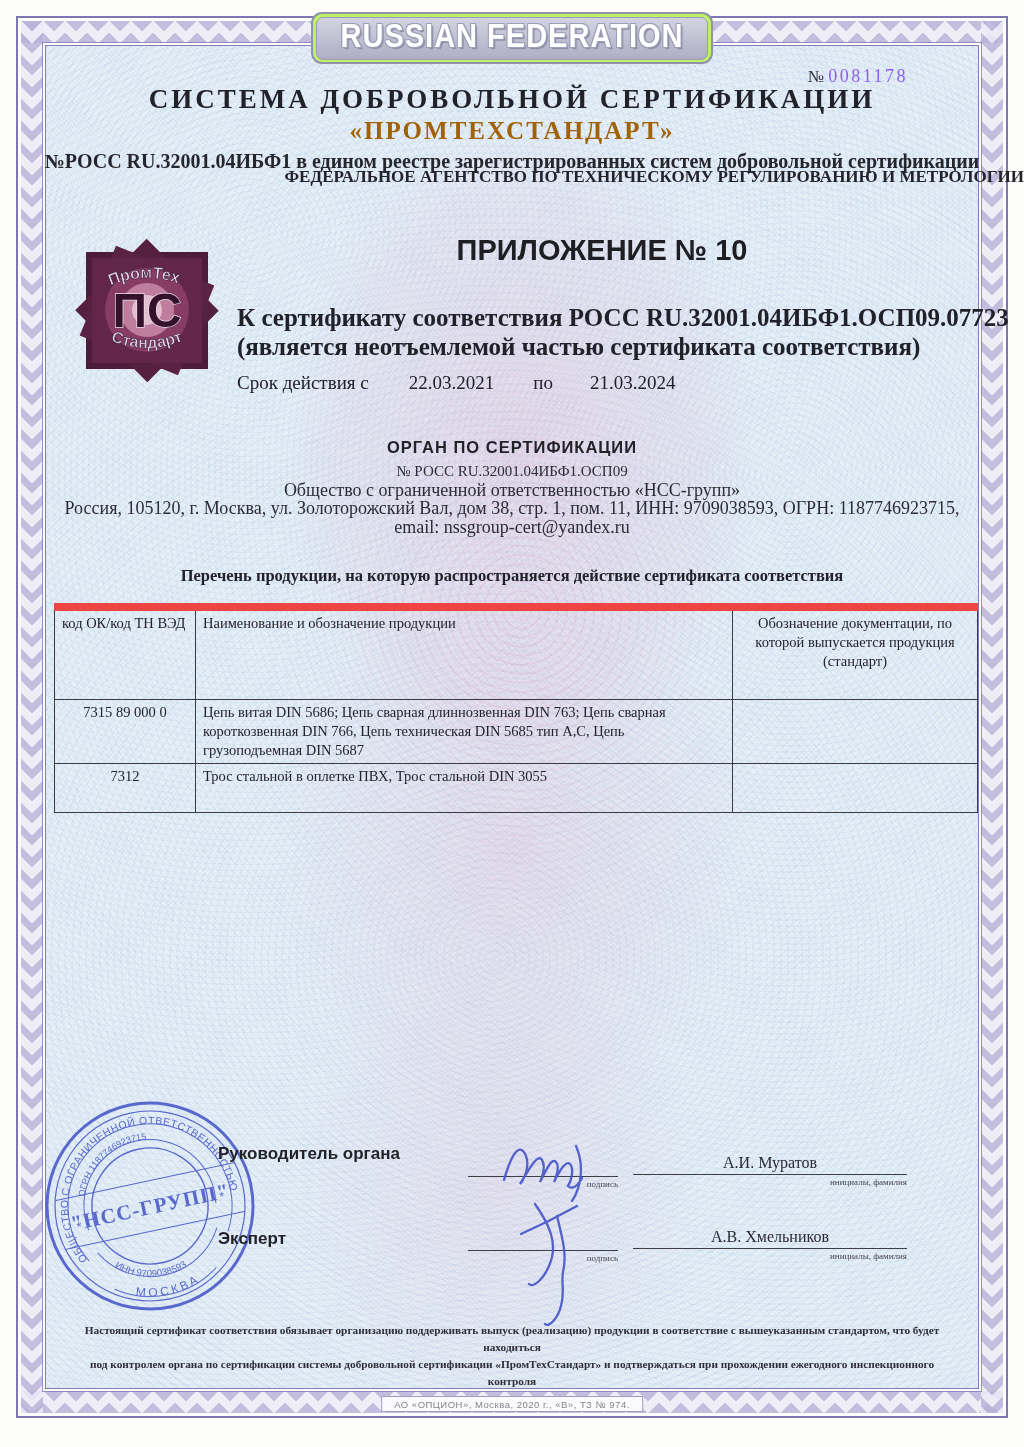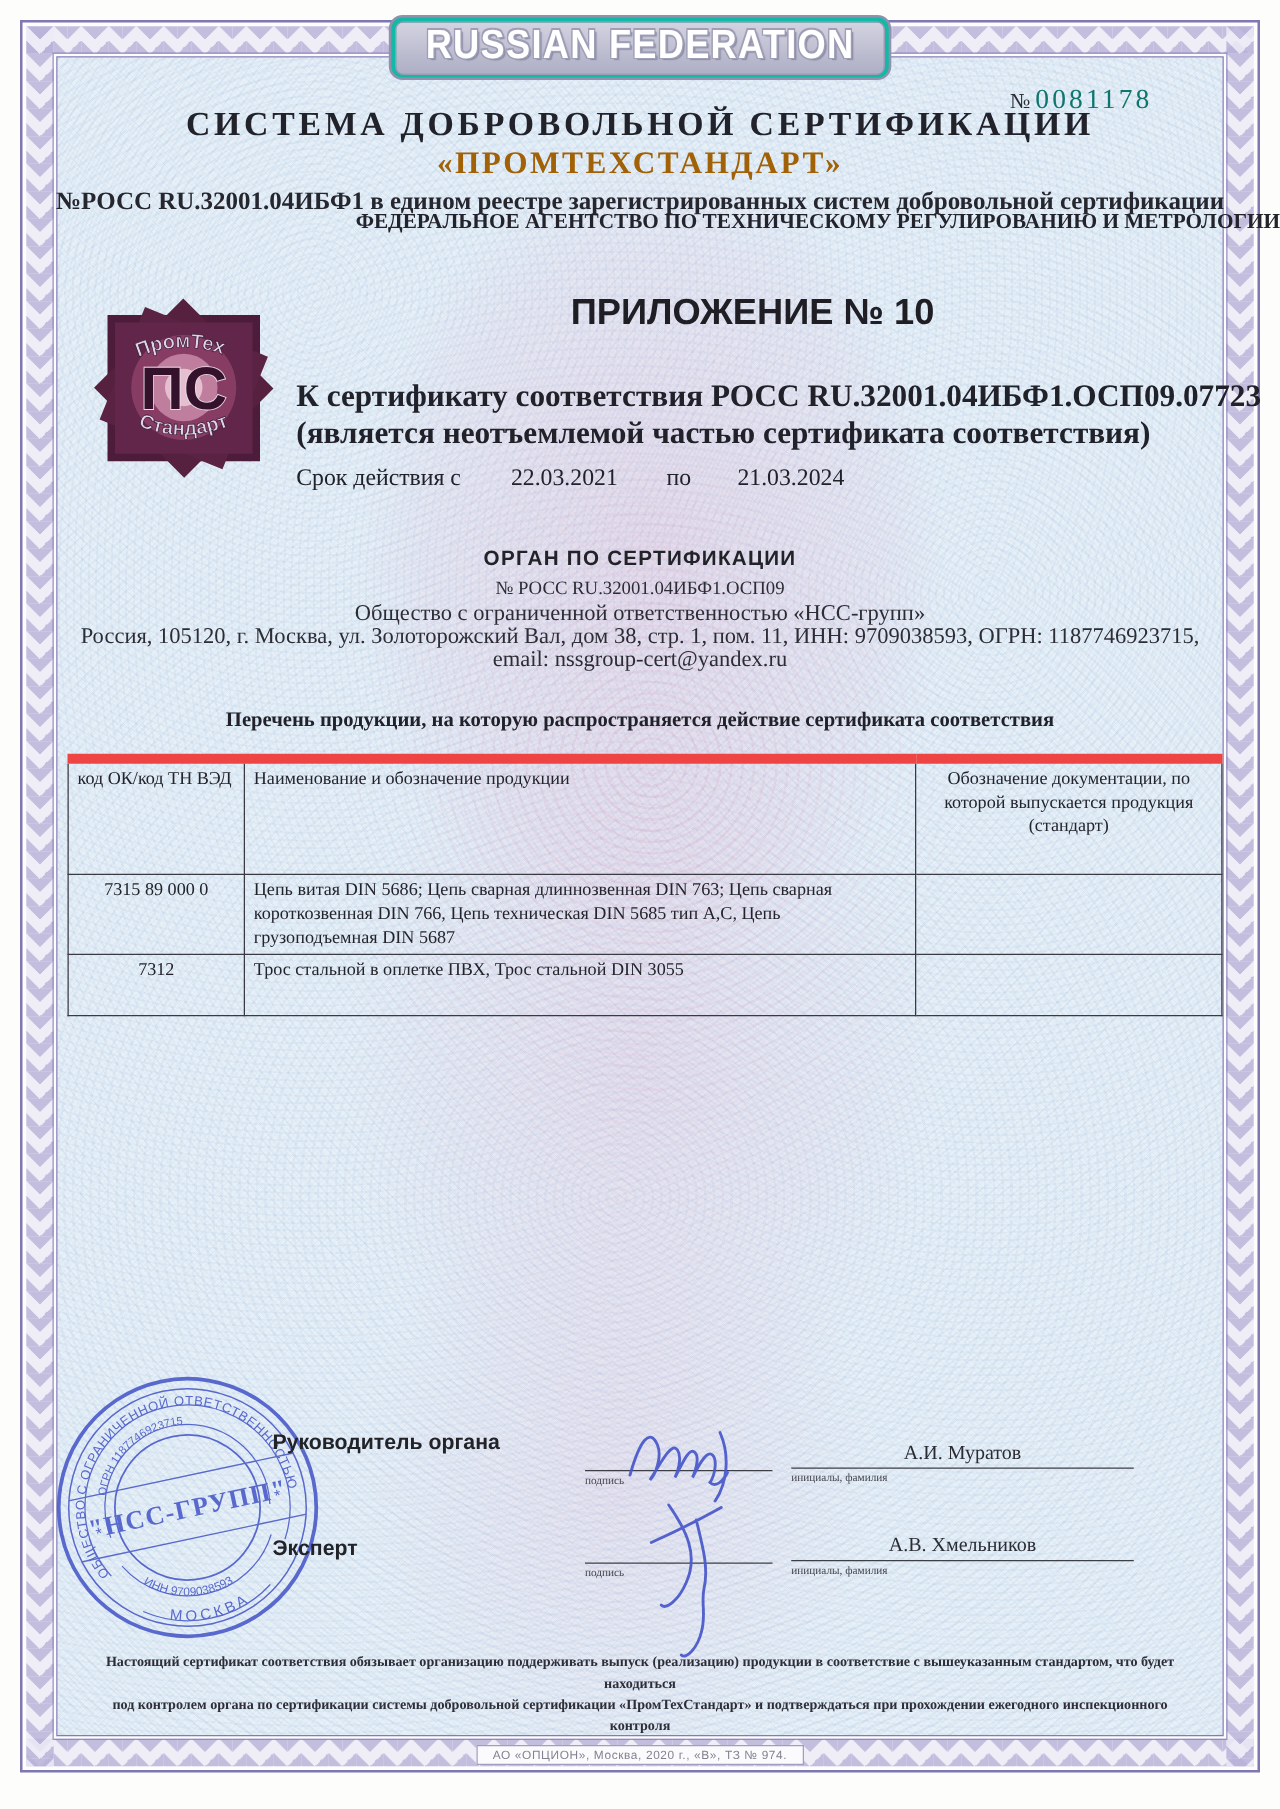--- a/index.html
+++ b/index.html
@@ -34,29 +34,29 @@
         linear-gradient(315deg,#b9b3da 25%,transparent 25%);
       background-position:11px 0,11px 0,0 0,0 0;background-size:22px 22px;opacity:.85;}
   .zz-top{left:21px;right:21px;top:21px;height:22px;}
   .zz-bottom{left:21px;right:21px;bottom:34px;height:22px;}
   .zz-left{left:21px;top:21px;bottom:34px;width:22px;}
   .zz-right{right:21px;top:21px;bottom:34px;width:22px;}
   .frame-inner{position:absolute;left:45px;top:45px;right:45px;bottom:58px;z-index:2;
       border:1.5px solid #837cb8;outline:1px solid rgba(131,124,184,.8);outline-offset:2px;pointer-events:none;}
   
   .badge{position:absolute;top:12px;left:50%;transform:translateX(-50%);z-index:6;
-      border:2.5px solid #9191ac;border-radius:11px;background:#14b8a6;padding:2.5px;}
+      border:2.5px solid #9191ac;border-radius:11px;background:#bef264;padding:2.5px;}
   .badge-inner{border:1px solid #9b9bb4;border-radius:7px;
       background:linear-gradient(180deg,#d3d3e1,#aeaec5);padding:2px 24px 6px;}
   .badge-text{font-family:"Liberation Sans",sans-serif;font-weight:bold;font-size:29px;
       letter-spacing:1px;color:#fff;display:inline-block;transform:scaleY(1.12);
       text-shadow:-1px -1px 0 #9e9eb6,1px -1px 0 #9e9eb6,-1px 1px 0 #9e9eb6,1px 1px 0 #9e9eb6,2px 2px 1px #8a8aa4;}
   .serial{position:absolute;top:66px;left:808px;z-index:5;white-space:nowrap;}
   .serial .mark{font-size:17px;color:#2c2c34;}
-  .serial .num{font-size:22px;color:#0f766e;letter-spacing:2.5px;}
+  .serial .num{font-size:18px;color:#8b5cf6;letter-spacing:2.5px;}
   .t-center{position:absolute;left:0;width:1024px;text-align:center;z-index:4;}
   .title1{top:84px;font-size:27px;font-weight:bold;letter-spacing:3px;color:#22222b;}
   .title2{top:117px;font-size:25px;font-weight:bold;letter-spacing:2px;color:#a16207;}
   .registry{top:150px;font-size:20px;font-weight:bold;color:#26262e;}
   .agency{top:167px;font-size:17px;font-weight:bold;color:#23232b;text-align:right;}
   
   .apx-title{position:absolute;left:180px;width:844px;top:234px;text-align:center;z-index:4;
       font-family:"Liberation Sans",sans-serif;font-weight:bold;font-size:29px;color:#1e1e24;}
   .cert-lines{position:absolute;left:237px;top:303px;z-index:4;font-size:25px;font-weight:bold;
       line-height:29px;color:#21212a;}
@@ -76,21 +76,21 @@
   table.prod tr.hdr td{font-weight:normal;height:82px;border-top:8px solid #ef4444;}
   td.c-code{width:126px;}td.c-name{width:522px;}td.c-doc{width:230px;text-align:center;}
   td.code-val{text-align:center;}
   tr.r1 td{height:53px;}tr.r2 td{height:42px;}
   
   .sig-label{position:absolute;left:218px;z-index:4;font-family:"Liberation Sans",sans-serif;
       font-weight:bold;font-size:17px;color:#222229;}
   .field{position:absolute;z-index:4;}
   .field .line{border-bottom:1.4px solid #3e3e46;height:24px;text-align:center;
       font-size:16px;color:#2b2b33;line-height:26px;white-space:nowrap;}
-  .field .cap{font-size:9px;text-align:left;color:#47474f;padding-top:2px;}
+  .field .cap{font-size:9px;text-align:right;color:#47474f;padding-top:2px;}
   .sig-svg{position:absolute;z-index:5;pointer-events:none;}
   
   .stamp{position:absolute;left:40px;top:1096px;z-index:3;opacity:.88;}
   .logo{position:absolute;left:72px;top:236px;z-index:4;}
   
   .disclaimer{position:absolute;left:72px;width:880px;top:1322px;text-align:center;z-index:4;
       font-size:11.3px;font-weight:bold;line-height:17px;color:#2e2e38;}
   .printbox{position:absolute;top:1396px;left:50%;transform:translateX(-50%);z-index:6;
       font-family:"Liberation Sans",sans-serif;font-size:9.5px;color:#85818f;letter-spacing:.5px;
       background:#fbfbfd;border:1px solid #a29cc4;padding:1.5px 12px;white-space:nowrap;}

